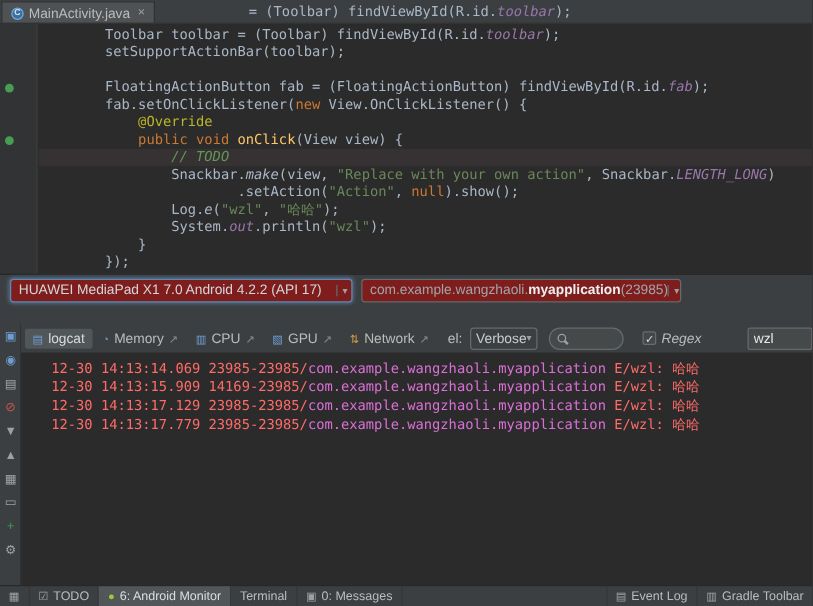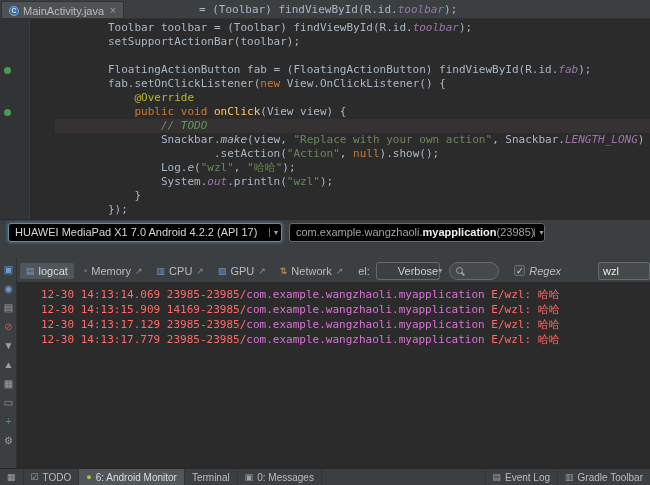--- a/index.html
+++ b/index.html
@@ -15,47 +15,47 @@
                 color:#CFE6F5; font-size:7px; line-height:8px; text-align:center; font-weight:bold; }
   .tab-title { font-size:11px; color:#BBBBBB; }
   .tab-close { font-size:10px; color:#9DA0A3; margin-left:2px; }
   .clip-line { position:absolute; left:199px; top:3px; font:11px/13px "DejaVu Sans Mono",monospace; white-space:pre; }
 
   .code-wrap { position:absolute; top:19px; bottom:0; left:0; right:0; overflow:hidden; }
   .gutter { position:absolute; left:0; top:0; bottom:0; width:30px; background:#313335; border-right:1px solid #3A3C3E; }
   .gutter-marker { position:absolute; left:4px; width:7px; height:7px; border-radius:50%; background:#499C54; }
   .code-lines { position:absolute; left:31px; right:0; top:0; bottom:0; padding-top:2px;
                 font:11px/14px "DejaVu Sans Mono",monospace; color:#A9B7C6; white-space:pre; }
-  .code-line { height:14px;margin-left:24px; }
+  .code-line { height:14px; }
   .caret-line { background:#363133; }
   .tok-p{color:#A9B7C6} .tok-kw{color:#CC7832} .tok-str{color:#6A8759}
   .tok-fld{color:#9876AA;font-style:italic} .tok-sm{color:#A9B7C6;font-style:italic}
   .tok-md{color:#FFC66B} .tok-an{color:#BBB529} .tok-td{color:#629755;font-style:italic}
 
   
   #monitor { position:absolute; top:219px; left:0; right:0; height:249px; background:#3C3F41; border-top:1px solid #282828; }
   .mon-header { height:15px; line-height:15px; padding-left:8px; font-size:10px; color:#B9BCBE; }
   .mon-toolbar1 { height:24px; display:flex; align-items:center; gap:7px; padding-left:8px; }
   .combo { height:19px; display:flex; align-items:center; font-size:11px; color:#D2D6D9;
-           border:1px solid #646A6D; border-radius:3px; background:#000000; padding:0 3px 0 6px; white-space:nowrap; overflow:hidden; }
+           border:1px solid #646A6D; border-radius:3px; background:#7f1d1d; padding:0 3px 0 6px; white-space:nowrap; overflow:hidden; }
   .combo.focus { border-color:#5E88B0; box-shadow:0 0 3px 1px rgba(94,136,176,.55); }
   .combo .arrow { margin-left:6px; padding-left:4px; border-left:1px solid #646A6D; color:#9DA0A3; font-size:8px; }
   .dim { color:#A0A4A8; } .bright { color:#ECEEF0; font-weight:bold; }
 
   .mon-content { position:absolute; top:39px; left:0; right:0; bottom:0; }
   .strip { position:absolute; left:0; top:0; bottom:0; width:17px; background:#3C3F41; border-right:1px solid #2F3234; }
   .strip-icon { width:17px; height:17px; font-size:10px; line-height:17px; text-align:center; margin-top:2px; cursor:default; }
   .mon-right { position:absolute; left:17px; right:0; top:0; bottom:0; }
   .mon-toolbar2 { height:23px; display:flex; align-items:center; gap:3px; padding-left:3px; background:#3C3F41; overflow:hidden; }
   .mtab { display:flex; align-items:center; gap:4px; padding:2px 6px; font-size:11px; color:#BBBBBB; border-radius:2px; white-space:nowrap; }
   .mtab.sel { background:#515658; color:#D8DBDD; }
   .mtab .ticon { font-size:9px; } .mtab .tarrow { font-size:9px; color:#8A8D90; }
   .lvl-label { font-size:11px; color:#BBBBBB; margin:0 3px 0 6px; }
   .mini-combo { height:18px; width:64px; display:flex; align-items:center; justify-content:space-between;
-                font-size:11px; color:#C8CDD0; border:1px solid #646A6D; border-radius:3px; padding:0 21px; }
+                font-size:11px; color:#C8CDD0; border:1px solid #646A6D; border-radius:3px; padding:0 4px; }
   .search-box { height:18px; width:116px; border:1px solid #646A6D; border-radius:9px; background:#45494A;
                 display:flex; align-items:center; padding:0 6px; margin-left:6px; }
   .mag { width:7px; height:7px; border:1.5px solid #9DA0A3; border-radius:50%; position:relative; }
   .mag::after { content:""; position:absolute; width:4px; height:1.5px; background:#9DA0A3; transform:rotate(45deg); right:-3px; bottom:-1px; }
   .cb-row { display:flex; align-items:center; gap:4px; margin-left:12px; }
   .cb { width:11px; height:11px; background:#43494A; border:1px solid #6B6B6B; border-radius:2px;
         color:#D8D8D8; font-size:9px; line-height:10px; text-align:center; }
   .cb-label { font-size:11px; color:#BBBBBB;font-style:italic; }
   .filter-input { height:18px; width:52px; margin-left:34px; flex:none; background:#45494A; border:1px solid #646A6D;
                   border-radius:2px; color:#E8E8E8; font-size:11px; padding:0 4px; font-family:"Liberation Sans",sans-serif; }

